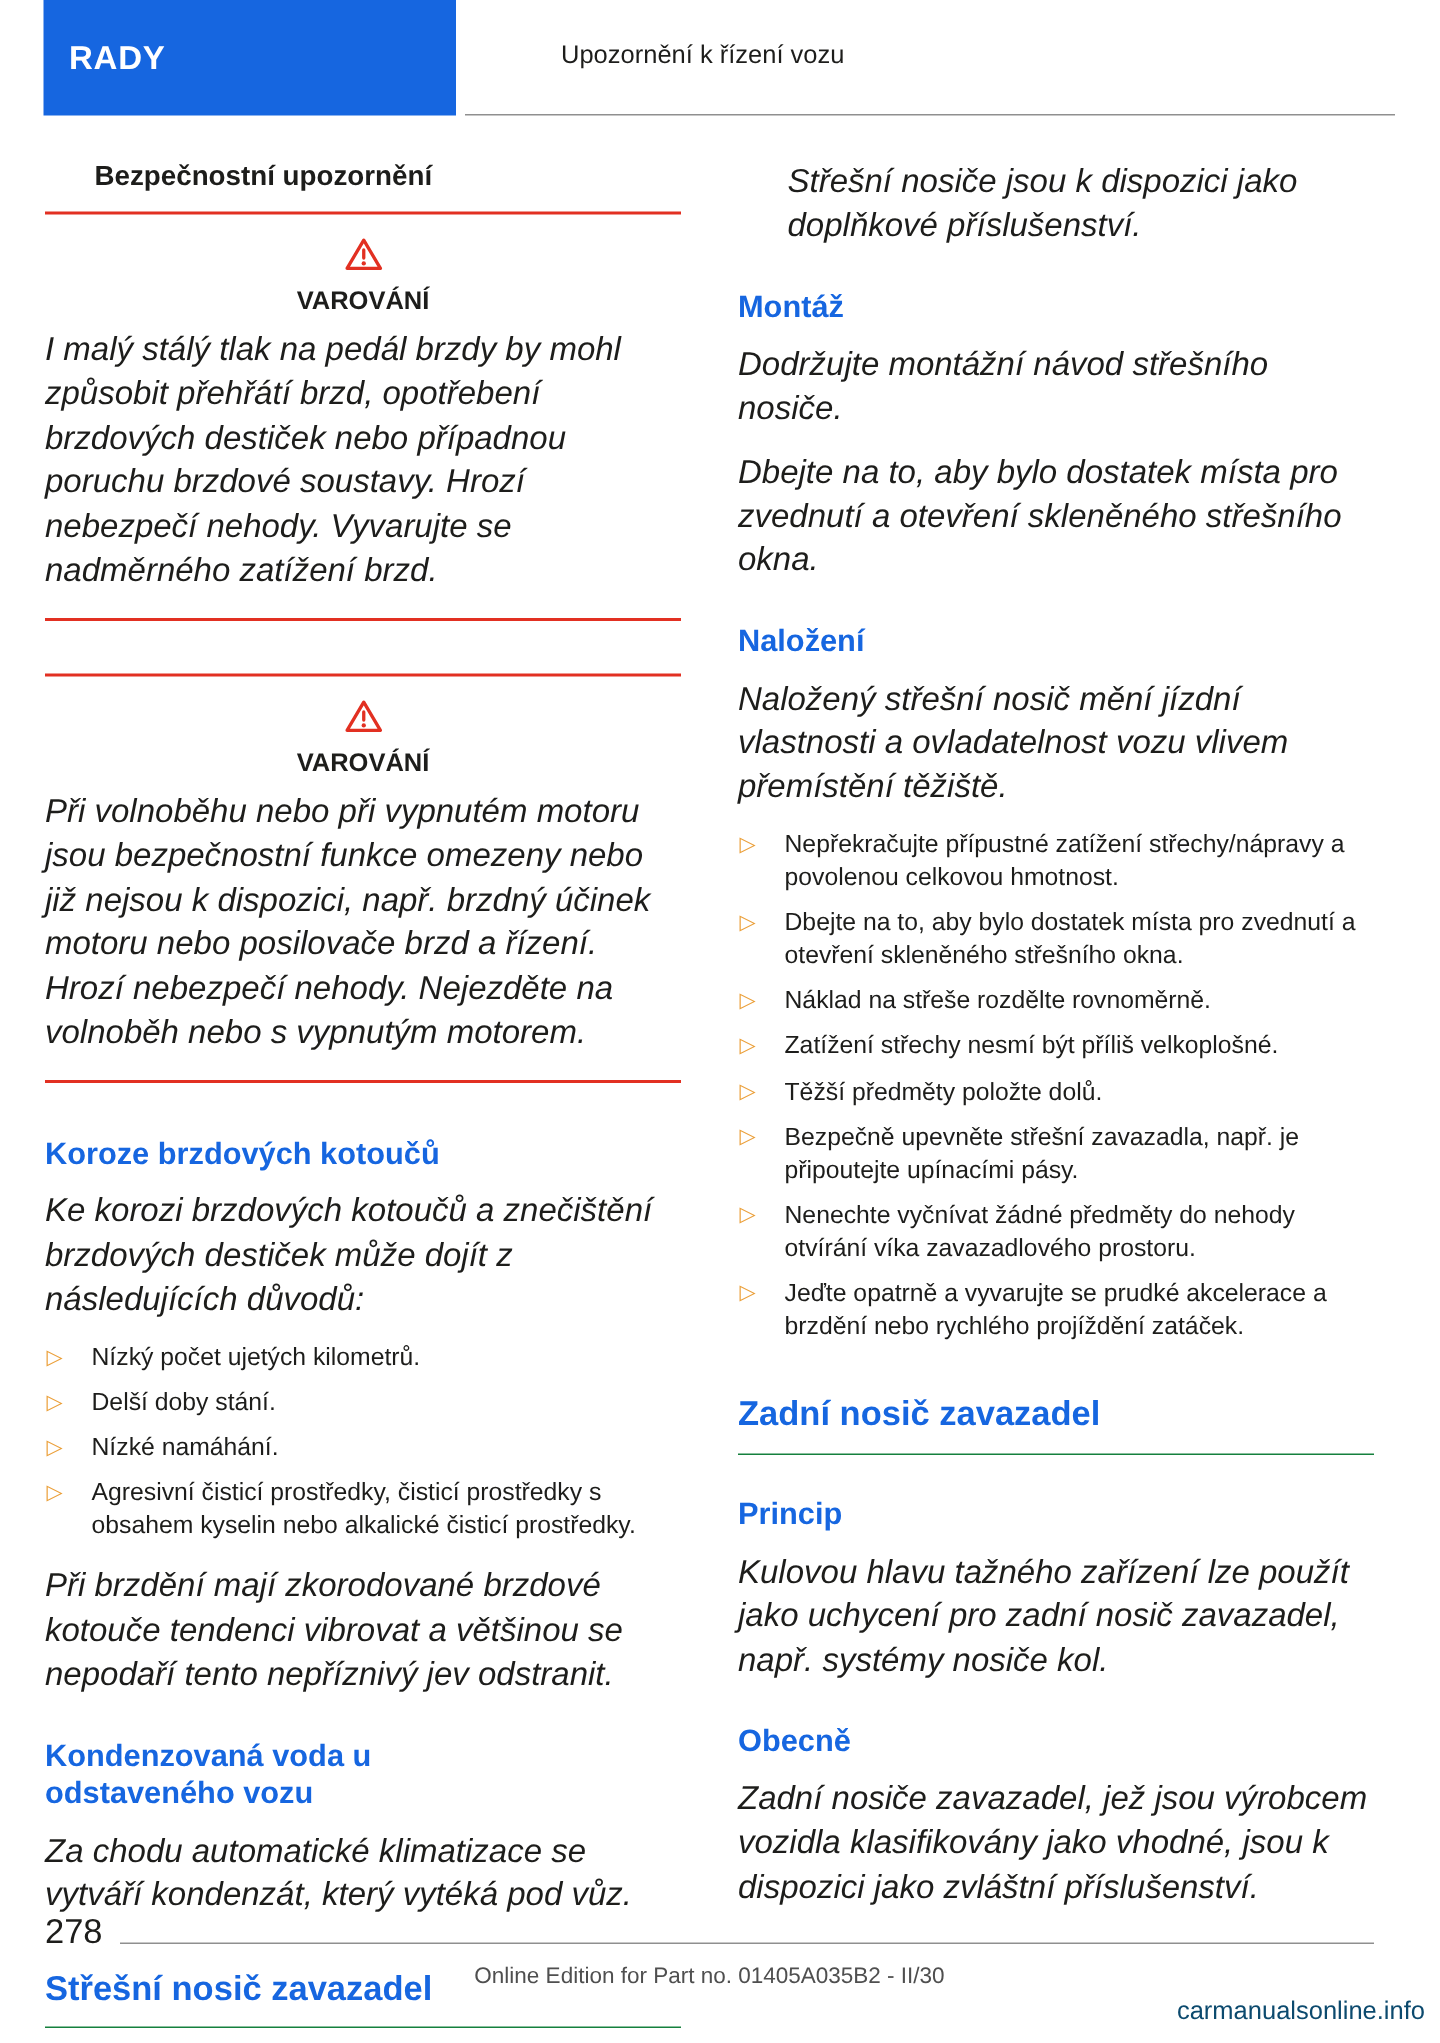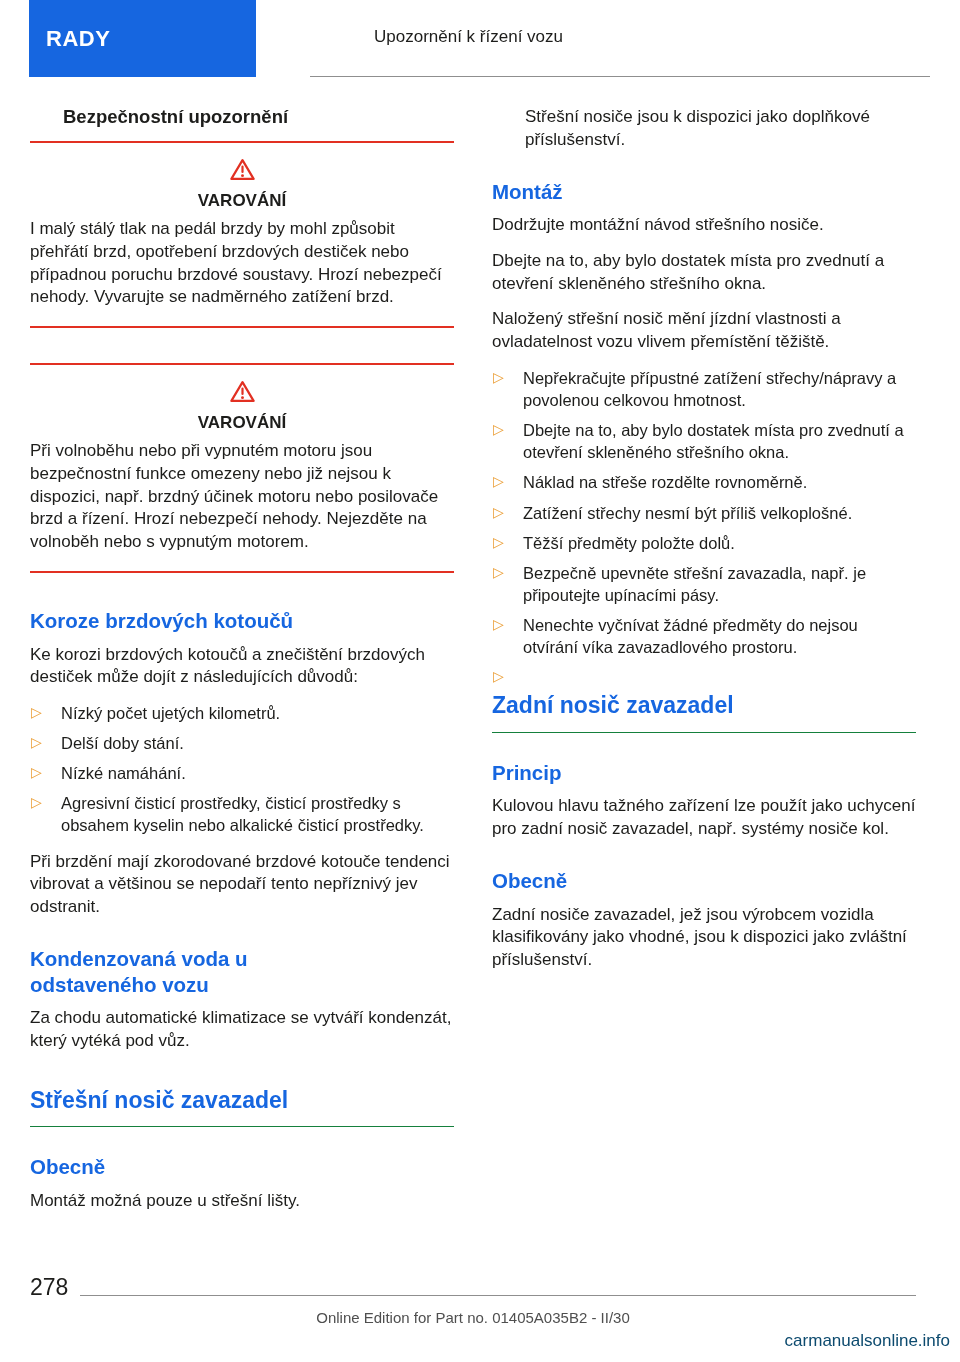--- a/index.html
+++ b/index.html
@@ -5,21 +5,21 @@
   html,body{margin:0;padding:0;}
   body{
     width:960px;height:1362px;
     background:#ffffff;
     font-family:"Liberation Sans","DejaVu Sans",sans-serif;
     color:#1d1d1b;
     position:relative;
     overflow:hidden;
   }
   .chapter-box{
-    position:absolute;left:29px;top:0;width:227px;height:77px;
+    position:absolute;left:29px;top:0;width:275px;height:77px;
     background:var(--header-bar-blue,#1666e0);
     color:#ffffff;display:flex;align-items:center;
     padding-left:17px;box-sizing:border-box;
     font-size:22px;font-weight:bold;letter-spacing:0.5px;
   }
   .header-title{
     position:absolute;left:374px;top:27px;
     font-size:17px;color:#1d1d1b;
   }
   .header-rule{
@@ -32,21 +32,21 @@
   .col{flex:1;min-width:0;}
   .col > :first-child{margin-top:0;margin-left:33px;}
   .h-dark{font-size:18.5px;font-weight:bold;color:#1d1d1b;margin:0 0 13px;}
   .warning{
     border-top:2px solid var(--warning-red,#e23022);
     border-bottom:2px solid var(--warning-red,#e23022);
     padding:15px 0 17px;margin:0 0 35px;
   }
   .warn-head{display:flex;align-items:center;gap:10px;margin-bottom:7px;flex-direction:column;}
   .warn-title{font-size:17px;font-weight:bold;}
-  .warn-text,p{font-size:17px;line-height:1.34;}
+  .warn-text,p{font-size:22px;line-height:1.34;font-style:italic;}
   p{margin:0 0 13px;}
   .h-blue{
     font-size:20.5px;font-weight:bold;color:var(--accent-blue,#1666e0);
     margin:27px 0 10px;line-height:1.25;white-space:pre-line;
   }
   .h-section{
     font-size:23px;font-weight:bold;color:var(--accent-blue,#1666e0);
     margin:34px 0 26px;padding-bottom:12px;border-bottom:1px solid #15803d;line-height:1.2;
   }
   ul.bullets{list-style:none;margin:2px 0 14px;padding:0;}
@@ -109,30 +109,31 @@
       <p>Za chodu automatické klimatizace se vytváří kondenzát, který vytéká pod vůz.</p>
       <h2 class="h-section">Střešní nosič zavazadel</h2>
       <h3 class="h-blue">Obecně</h3>
       <p>Montáž možná pouze u střešní lišty.</p>
     </section>
   <section class="col">
       <p>Střešní nosiče jsou k dispozici jako doplňkové příslušenství.</p>
       <h3 class="h-blue">Montáž</h3>
       <p>Dodržujte montážní návod střešního nosiče.</p>
       <p>Dbejte na to, aby bylo dostatek místa pro zvednutí a otevření skleněného střešního okna.</p>
+      <h3 class="h-blue">Naložení</h3>
       <p>Naložený střešní nosič mění jízdní vlastnosti a ovladatelnost vozu vlivem přemístění těžiště.</p>
       <ul class="bullets">
         <li><span class="tri">▷</span><span>Nepřekračujte přípustné zatížení střechy/nápravy a povolenou celkovou hmotnost.</span></li>
         <li><span class="tri">▷</span><span>Dbejte na to, aby bylo dostatek místa pro zvednutí a otevření skleněného střešního okna.</span></li>
         <li><span class="tri">▷</span><span>Náklad na střeše rozdělte rovnoměrně.</span></li>
         <li><span class="tri">▷</span><span>Zatížení střechy nesmí být příliš velkoplošné.</span></li>
         <li><span class="tri">▷</span><span>Těžší předměty položte dolů.</span></li>
         <li><span class="tri">▷</span><span>Bezpečně upevněte střešní zavazadla, např. je připoutejte upínacími pásy.</span></li>
-        <li><span class="tri">▷</span><span>Nenechte vyčnívat žádné předměty do nejsou otvírání víka zavazadlového prostoru.</span></li>
-        <li><span class="tri">▷</span></li>
+        <li><span class="tri">▷</span><span>Nenechte vyčnívat žádné předměty do nehody otvírání víka zavazadlového prostoru.</span></li>
+        <li><span class="tri">▷</span><span>Jeďte opatrně a vyvarujte se prudké akcelerace a brzdění nebo rychlého projíždění zatáček.</span></li>
       </ul>
       <h2 class="h-section">Zadní nosič zavazadel</h2>
       <h3 class="h-blue">Princip</h3>
       <p>Kulovou hlavu tažného zařízení lze použít jako uchycení pro zadní nosič zavazadel, např. systémy nosiče kol.</p>
       <h3 class="h-blue">Obecně</h3>
       <p>Zadní nosiče zavazadel, jež jsou výrobcem vozidla klasifikovány jako vhodné, jsou k dispozici jako zvláštní příslušenství.</p>
     </section>
 </main>
 
 <footer class="footer">

